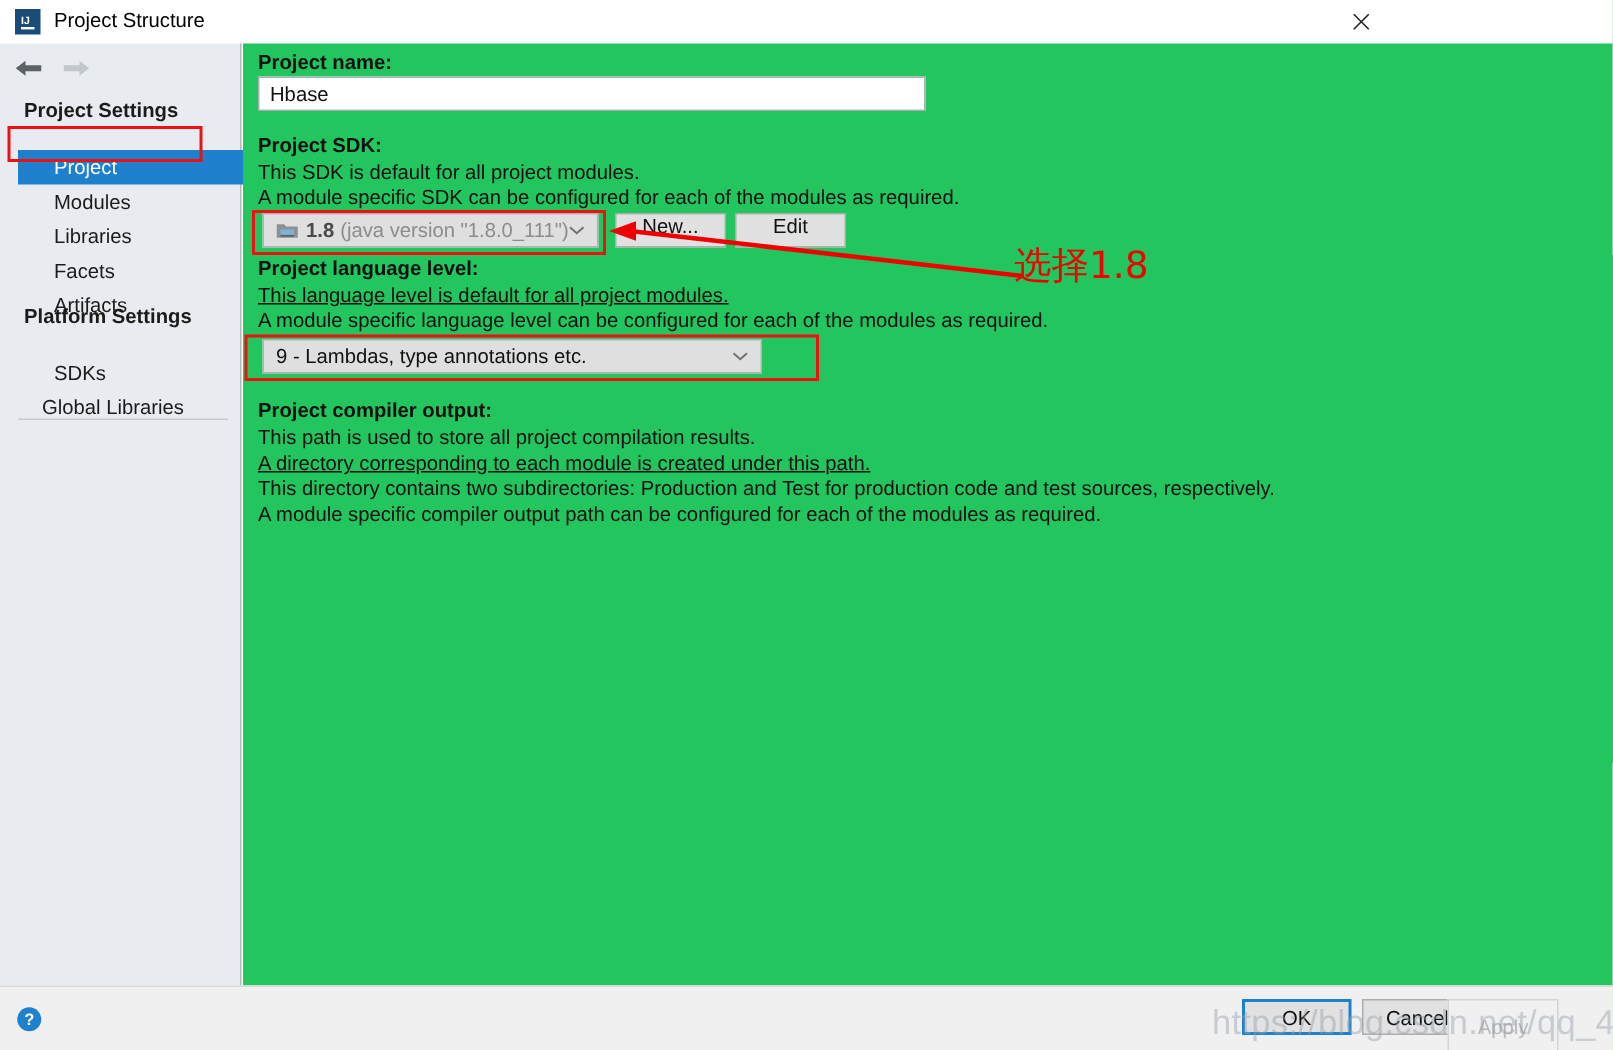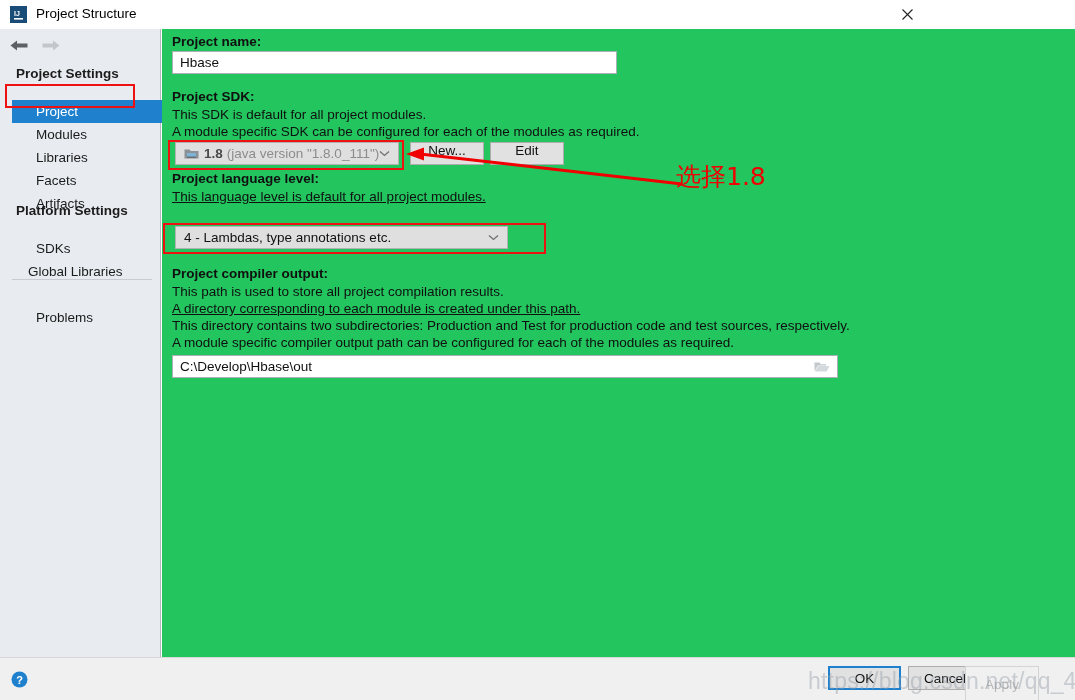--- a/index.html
+++ b/index.html
@@ -273,23 +273,20 @@
 
     <div class="nav-item" style="top:193px;">
       <span>SDKs</span>
     </div>
     <div class="nav-item" style="top:216px;padding-left:16px;">
       <span>Global Libraries</span>
     </div>
 
     <div class="sb-divider" style="top:250px;"></div>
 
-    <div class="nav-item" style="top:262px;">
-      <span>Problems</span>
-    </div>
   </div>
 
   <div class="content">
 
     <div class="lbl-bold" style="left:10px; top:5px;">Project name:</div>
     <div class="textfield" style="left:10px; top:22px; width:445px; height:23px;">
       <span>Hbase</span>
     </div>
 
     <div class="lbl-bold" style="left:10px; top:60px;">Project SDK:</div>
@@ -315,45 +312,37 @@
 
     <div class="btn" style="left:248px; top:113px; width:74px; height:23px;">
       <span>New...</span>
     </div>
     <div class="btn" style="left:328px; top:113px; width:74px; height:23px;">
       <span>Edit</span>
     </div>
 
     <div class="lbl-bold" style="left:10px; top:142px;">Project language level:</div>
     <div class="lbl-plain" style="left:10px; top:160px;text-decoration:underline;">This language level is default for all project modules.</div>
+    <div class="lbl-plain" style="left:10px; top:177px;">A module specific language level can be configured for each of the modules as required.</div>
 
     <div class="combo" style="left:13px; top:197px; width:333px; height:23px;">
-      <span>4 - Lambdas, type annotations etc.</span>
+      <span>9 - Lambdas, type annotations etc.</span>
       <span class="combo-arrow">
         <svg width="11" height="7" viewBox="0 0 11 7">
           <polyline points="1,1.5 5.5,5.5 10,1.5" fill="none" stroke="#707070" stroke-width="1.3"></polyline>
         </svg>
       </span>
     </div>
 
     <div class="lbl-bold" style="left:10px; top:237px;">Project compiler output:</div>
     <div class="lbl-plain" style="left:10px; top:255px;">This path is used to store all project compilation results.</div>
     <div class="lbl-plain" style="left:10px; top:272px;text-decoration:underline;">A directory corresponding to each module is created under this path.</div>
     <div class="lbl-plain" style="left:10px; top:289px;">This directory contains two subdirectories: Production and Test for production code and test sources, respectively.</div>
     <div class="lbl-plain" style="left:10px; top:306px;">A module specific compiler output path can be configured for each of the modules as required.</div>
 
-    <div class="textfield with-browse" style="left:10px; top:326px; width:666px; height:23px;">
-      <span>C:\Develop\Hbase\out</span>
-      <span class="browse-icon">
-        <svg width="16" height="13" viewBox="0 0 16 13">
-          <path d="M0.5 2.5 L5.5 2.5 L6.8 4.2 L12 4.2 L12 5.4 L3.6 5.4 L0.5 11.2 Z" fill="#c2c7cc"></path>
-          <path d="M3.9 6 L15.5 6 L12.6 11.5 L1 11.5 Z" fill="#d4d9de"></path>
-        </svg>
-      </span>
-    </div>
   </div>
 
   <div class="redbox" style="left:168px; top:140px; width:236px; height:30px;"></div>
   <div class="redbox" style="left:163px; top:223px; width:383px; height:31px;"></div>
   <div class="redbox" style="left:5px; top:84px; width:130px; height:24px;"></div>
 
   <svg class="anno-arrow" style="left:400px; top:145px; width:290px; height:45px;" viewBox="0 0 290 45">
     <line x1="282" y1="39" x2="20" y2="9" stroke="#f00000" stroke-width="3"></line>
     <polygon points="6,9 24,2.5 24,15.5" fill="#f00000"></polygon>
   </svg>

